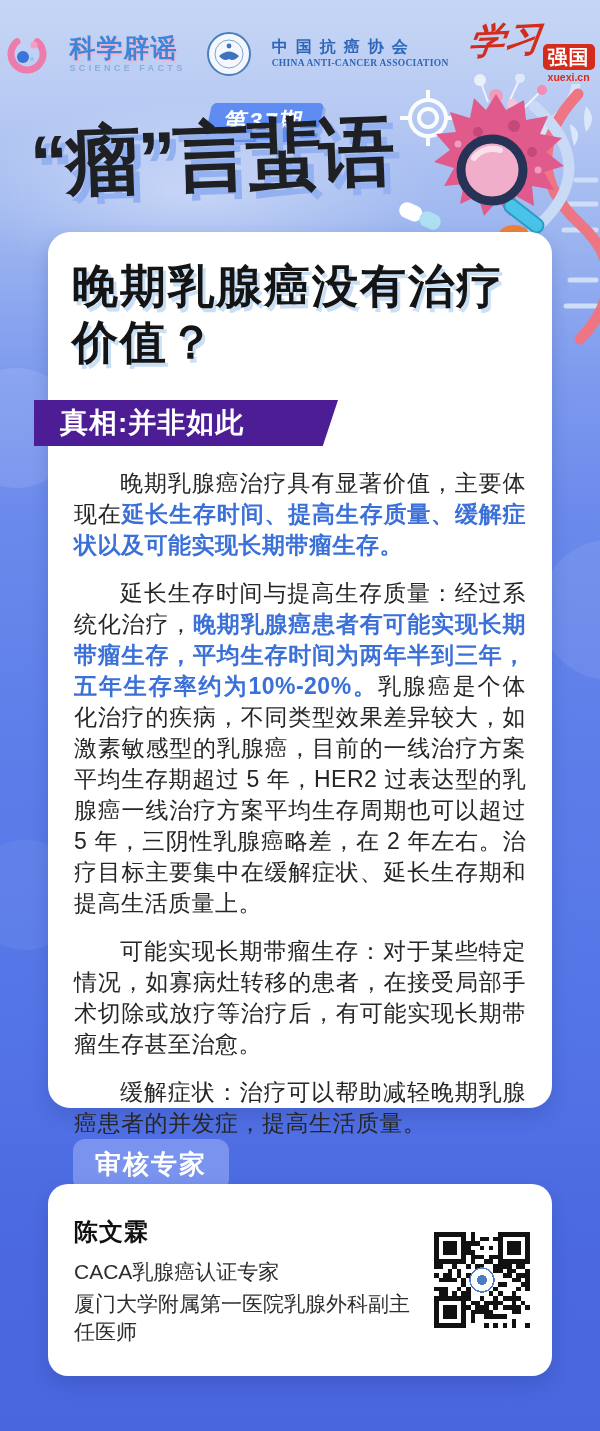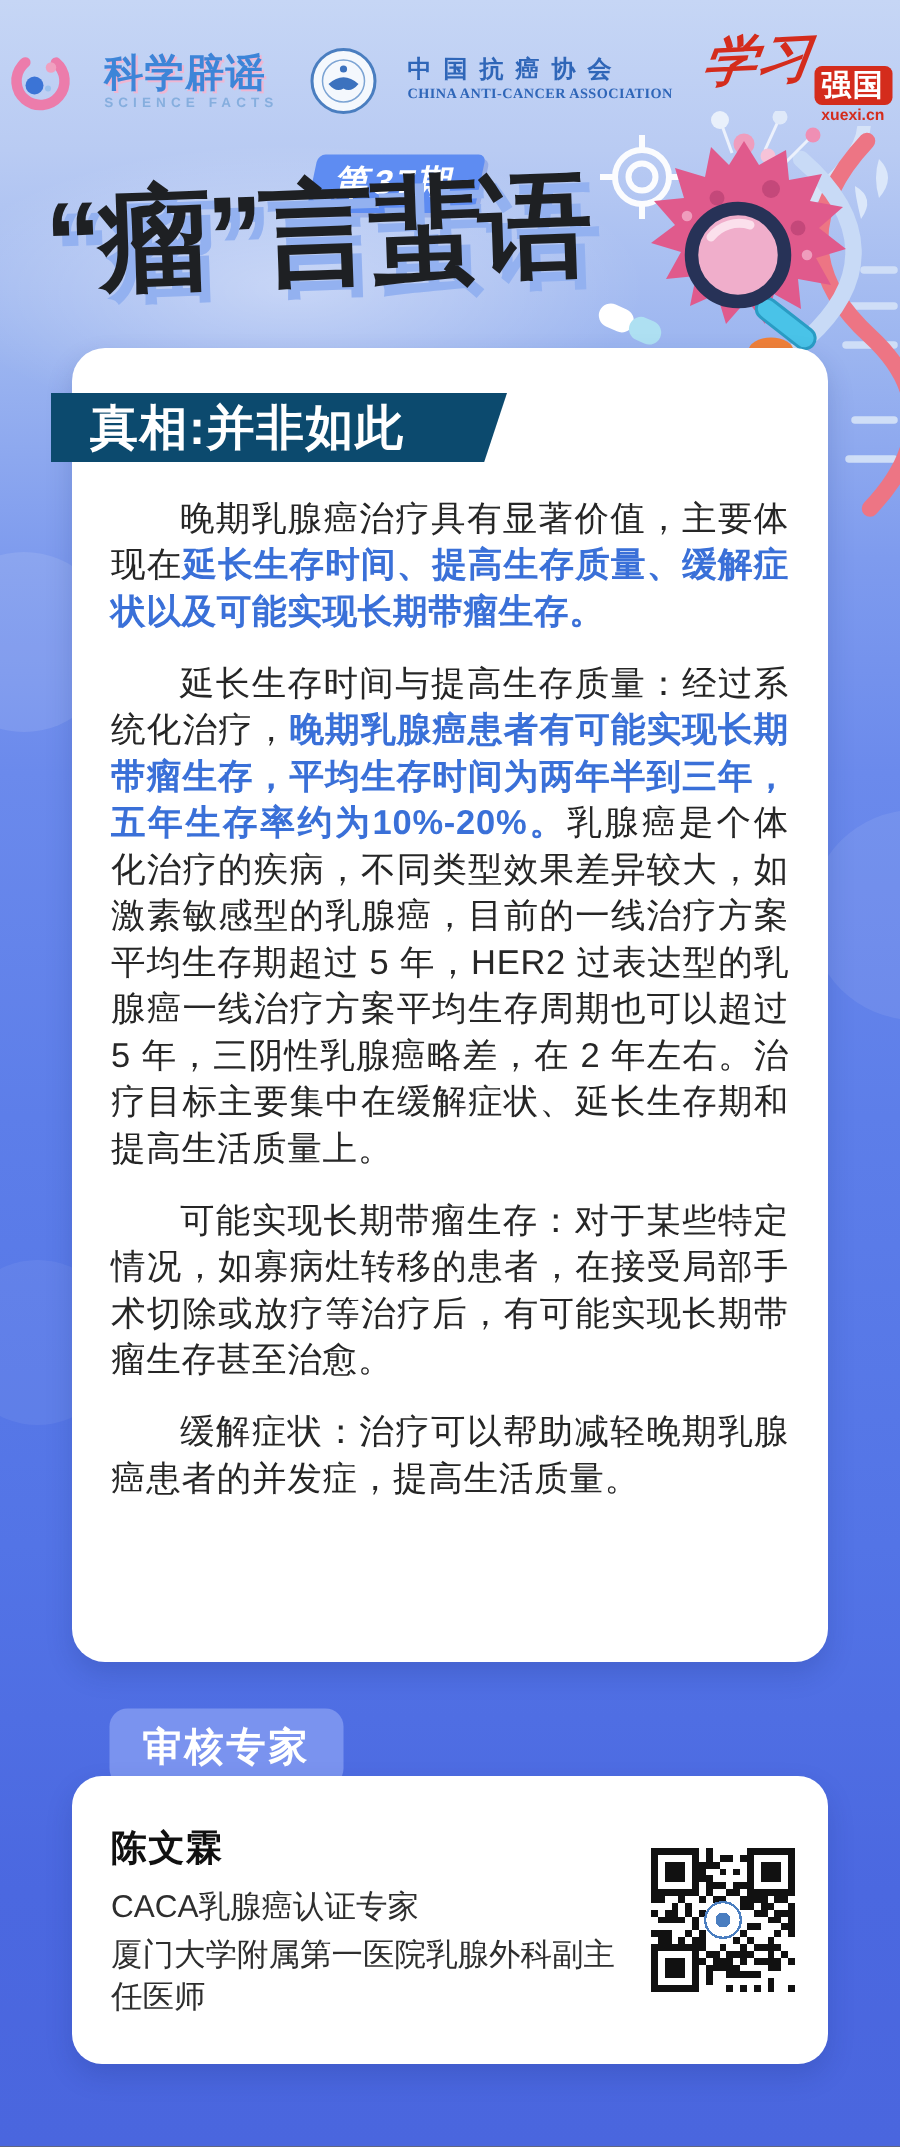--- a/index.html
+++ b/index.html
@@ -49,21 +49,21 @@
   .main-card{
     position:absolute;left:48px;top:232px;width:504px;height:876px;z-index:3;
     background:#fff;border-radius:22px;box-shadow:0 8px 18px rgba(25,45,120,.20);
   }
   .q-title{
     margin:26px 24px 0;font-size:46px;line-height:56px;font-weight:900;color:#141414;
     letter-spacing:2px;text-shadow:3px 4px 0 #c9dff6;
   }
   .ribbon{
     position:relative;margin:30px 0 0 -14px;width:278px;height:46px;z-index:1;
-    background:#0c4a6e;color:#fff;font-size:32px;font-weight:800;
+    background:#4c1d95;color:#fff;font-size:28px;font-weight:800;
     line-height:46px;padding-left:26px;letter-spacing:1px;
     clip-path:polygon(0 0,100% 0,95% 100%,0 100%);
   }
   .body-copy{padding:22px 26px 0;}
   .body-copy p{
     margin:0 0 17px;font-size:23px;line-height:31px;color:#262626;
     text-align:justify;text-indent:2em;letter-spacing:.5px;
   }
   .seg{color:#262626;}
   .seg.em{color:#3a70d8;font-weight:700;}
@@ -185,20 +185,21 @@
 
     <g transform="rotate(24 28 142)">
       <rect x="6" y="134" width="24" height="16" rx="8" fill="#ffffff"></rect>
       <rect x="28" y="134" width="22" height="16" rx="8" fill="#aee0f2"></rect>
     </g>
 
     <ellipse cx="122" cy="160" rx="15" ry="9" fill="#f08038"></ellipse>
   </svg>
 
   <div class="main-card">
+    <h1 class="q-title">晚期乳腺癌没有治疗价值？</h1>
     <div class="ribbon">真相:并非如此</div>
     <div class="body-copy">
       <p>
         <span class="seg">晚期乳腺癌治疗具有显著价值，主要体现在</span><span class="seg em">延长生存时间、提高生存质量、缓解症状以及可能实现长期带瘤生存。</span>
       </p>
       <p>
         <span class="seg">延长生存时间与提高生存质量：经过系统化治疗，</span><span class="seg em">晚期乳腺癌患者有可能实现长期带瘤生存，平均生存时间为两年半到三年，五年生存率约为10%-20%。</span><span class="seg">乳腺癌是个体化治疗的疾病，不同类型效果差异较大，如激素敏感型的乳腺癌，目前的一线治疗方案平均生存期超过 5 年，HER2 过表达型的乳腺癌一线治疗方案平均生存周期也可以超过 5 年，三阴性乳腺癌略差，在 2 年左右。治疗目标主要集中在缓解症状、延长生存期和提高生活质量上。</span>
       </p>
       <p>
         <span class="seg">可能实现长期带瘤生存：对于某些特定情况，如寡病灶转移的患者，在接受局部手术切除或放疗等治疗后，有可能实现长期带瘤生存甚至治愈。</span>

